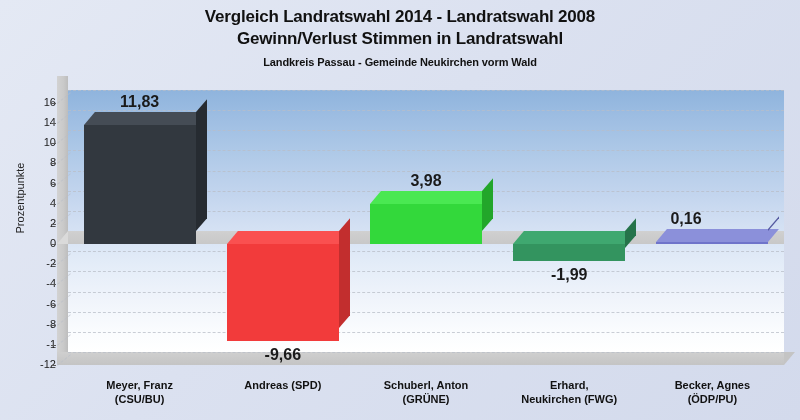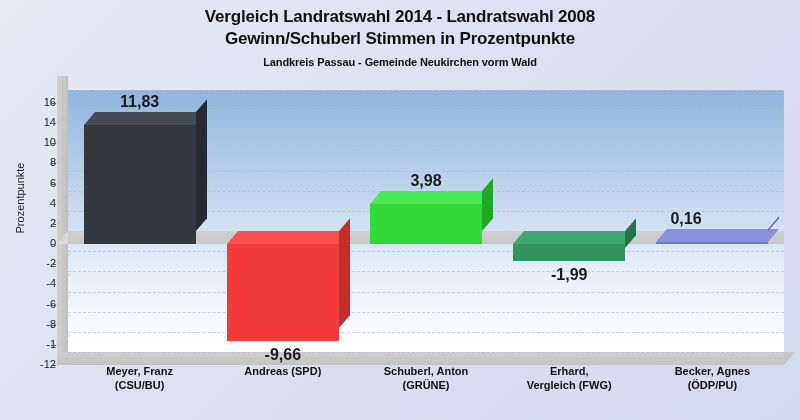--- a/index.html
+++ b/index.html
@@ -183,37 +183,37 @@
     text-align: center;
     font-size: 16px;
     font-weight: bold;
     color: #1a1a1a;
     white-space: nowrap;
   }
 
   
   .xcat {
     position: absolute;
-    top: 364px;
+    top: 378px;
     width: 150px;
     text-align: center;
     font-size: 11px;
     font-weight: bold;
     color: #111111;
     line-height: 14px;
   }
 </style>
 </head>
 <body>
 
 <div id="chart-root">
 
   <div class="title-block">
     <div class="title-line">Vergleich Landratswahl 2014 - Landratswahl 2008</div>
-    <div class="title-line">Gewinn/Schuberl Stimmen in Prozentpunkte</div>
+    <div class="title-line">Gewinn/Verlust Stimmen in Landratswahl</div>
     <div class="subtitle-line">Landkreis Passau - Gemeinde Neukirchen vorm Wald</div>
   </div>
 
   <div class="yaxis-title">Prozentpunkte</div>
 
   <div class="plot-wrap">
     <div class="wall-left-top"></div>
     <div class="wall-left"></div>
     <div class="wall-bottom"></div>
     <div class="wall-bottom-right"></div>
@@ -322,21 +322,21 @@
       </div>
       <div class="xcat" style="left: 207.8px;">
         <div>Andreas (SPD)</div>
       </div>
       <div class="xcat" style="left: 351px;">
         <div>Schuberl, Anton</div>
         <div>(GRÜNE)</div>
       </div>
       <div class="xcat" style="left: 494.2px;">
         <div>Erhard,</div>
-        <div>Vergleich (FWG)</div>
+        <div>Neukirchen (FWG)</div>
       </div>
       <div class="xcat" style="left: 637.4px;">
         <div>Becker, Agnes</div>
         <div>(ÖDP/PU)</div>
       </div>
     </div>
 
 </div>
 
 </body></html>

